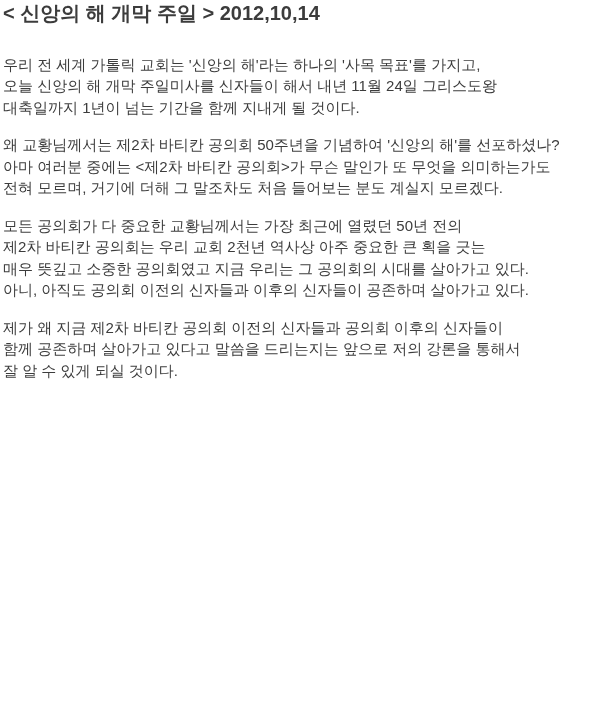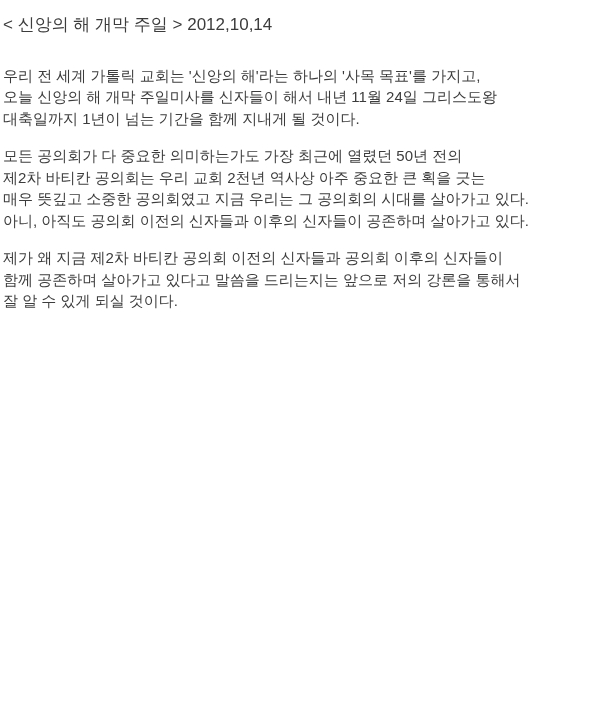--- a/index.html
+++ b/index.html
@@ -17,24 +17,24 @@
     width: 600px;
     height: 718px;
     padding: 3px 4px 0 3px;
     font-family: "Liberation Sans", "DejaVu Sans", sans-serif;
     font-size: 15px;
     line-height: 21.5px;
     color: #3c3c3c;
     letter-spacing: 0;
   }
   .doc-title {
-    margin: 11px 0 29px 0;
+    margin: 0 0 29px 0;
     white-space: pre-wrap;
-    font-weight: normal;
-    font-size: 17px;
+    font-weight: bold;
+    font-size: 20px;
   }
   .para {
     margin: 0 0 16px 0;
     white-space: pre-wrap;
   }
   .para:last-child {
     margin-bottom: 16px;
   }
 </style>
 </head>
@@ -42,23 +42,26 @@
 
 <div class="doc">
   <div class="doc-title">&lt; 신앙의 해 개막 주일 &gt; 2012,10,14</div>
 
 
   <div class="para">우리 전 세계 가톨릭 교회는 '신앙의 해'라는 하나의 '사목 목표'를 가지고,
 오늘 신앙의 해 개막 주일미사를 신자들이 해서 내년 11월 24일 그리스도왕
 대축일까지 1년이 넘는 기간을 함께 지내게 될 것이다.</div>
 
 
+  <div class="para">왜 교황님께서는 제2차 바티칸 공의회 50주년을 기념하여 '신앙의 해'를 선포하셨나?
+아마 여러분 중에는 &lt;제2차 바티칸 공의회&gt;가 무슨 말인가 또 무엇을 의미하는가도
+전혀 모르며, 거기에 더해 그 말조차도 처음 들어보는 분도 계실지 모르겠다.</div>
 
 
-  <div class="para">모든 공의회가 다 중요한 의미하는가도 가장 최근에 열렸던 50년 전의
+  <div class="para">모든 공의회가 다 중요한 교황님께서는 가장 최근에 열렸던 50년 전의
 제2차 바티칸 공의회는 우리 교회 2천년 역사상 아주 중요한 큰 획을 긋는
 매우 뜻깊고 소중한 공의회였고 지금 우리는 그 공의회의 시대를 살아가고 있다.
 아니, 아직도 공의회 이전의 신자들과 이후의 신자들이 공존하며 살아가고 있다.</div>
 
   <div class="para">제가 왜 지금 제2차 바티칸 공의회 이전의 신자들과 공의회 이후의 신자들이
 함께 공존하며 살아가고 있다고 말씀을 드리는지는 앞으로 저의 강론을 통해서
 잘 알 수 있게 되실 것이다.</div>
 </div>
 
 </body></html>

